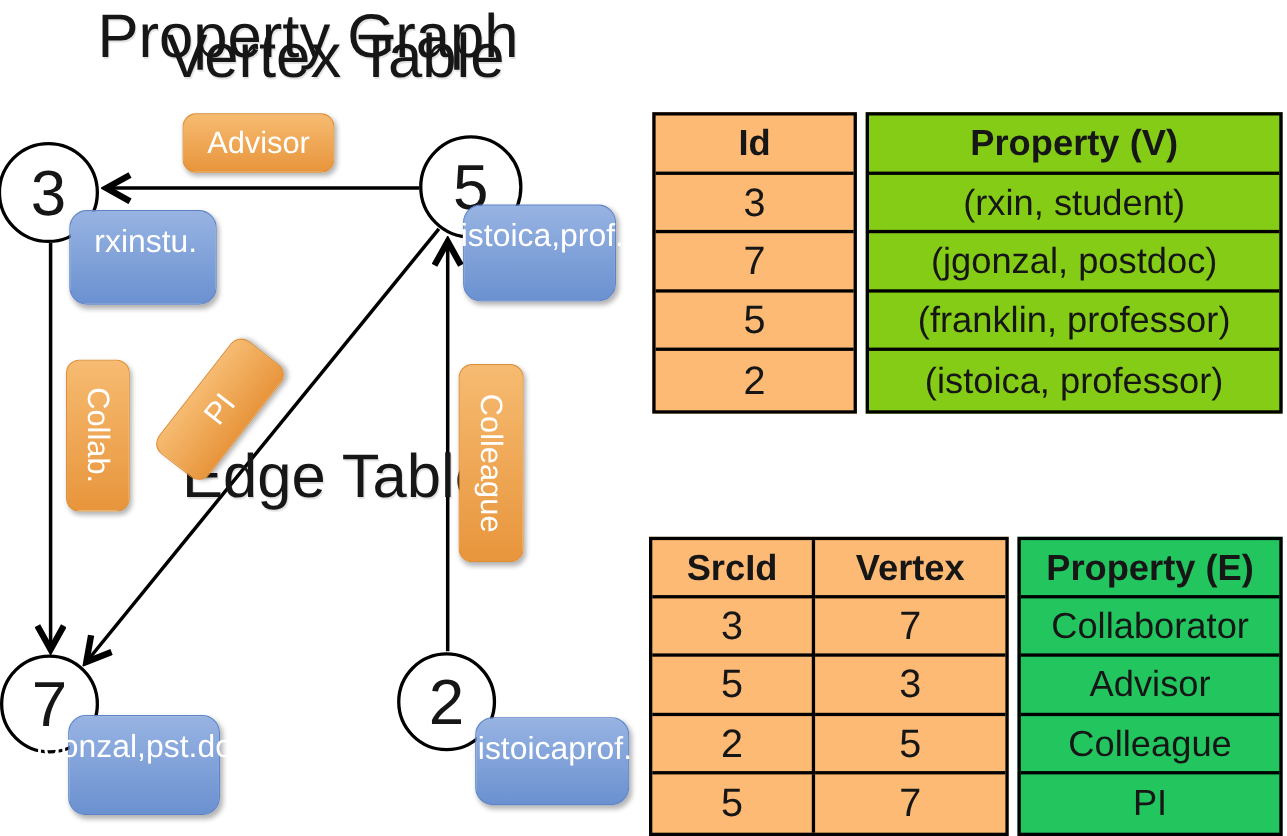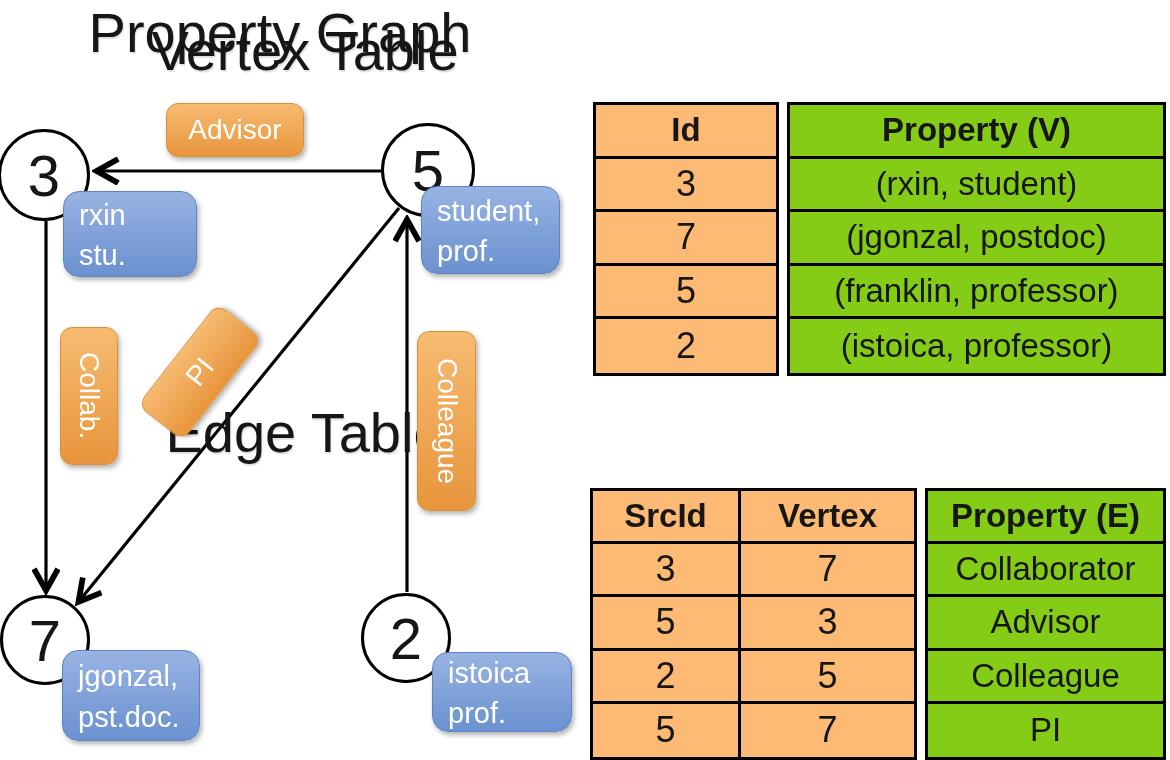--- a/index.html
+++ b/index.html
@@ -25,21 +25,21 @@
   }
   .n3{left:-2px;top:129px;width:92px;height:92px;}
   .n5{left:381px;top:123px;width:94px;height:94px;}
   .n7{left:0px;top:595px;width:90px;height:90px;}
   .n2{left:361px;top:593px;width:90px;height:90px;}
 
   .vprop{
     position:absolute;border-radius:16px;color:#fff;font-size:29px;line-height:1.38;
     background:linear-gradient(#97b3e2,#6b91d0);border:1.5px solid #5d83c6;
     box-shadow:2px 3px 5px rgba(0,0,0,0.3);box-sizing:border-box;
-    padding:8px 10px 6px 15px;display:flex;flex-direction:column;justify-content:center;
+    padding:8px 10px 6px 15px;display:flex;flex-direction:row;justify-content:center;
   }
   .b3{left:63px;top:191px;width:134px;height:86px;}
   .b5{left:421px;top:186px;width:139px;height:88px;}
   .b7{left:62px;top:650px;width:138px;height:91px;}
   .b2{left:432px;top:652px;width:140px;height:80px;}
 
   .elabel{
     position:absolute;border-radius:12px;color:#fff;font-size:28px;
     background:linear-gradient(#f6bb71,#e8953c);border:1.5px solid #dd8f35;
     box-shadow:2px 3px 5px rgba(0,0,0,0.3);box-sizing:border-box;
@@ -51,21 +51,21 @@
   .e-pi{left:135px;top:343px;width:130px;height:58px;transform:rotate(-52deg);}
 
   
   .ttable{
     position:absolute;box-sizing:border-box;border:3px solid #000;background:#fdba74;
     display:grid;grid-template-rows:repeat(5,1fr);
   }
   .vt-id{left:593px;top:102px;width:186px;height:274px;}
   .vt-prop{left:787px;top:102px;width:379px;height:274px;background:#84cc16;}
   .et-main{left:590px;top:488px;width:327px;height:272px;grid-template-columns:148px 1fr;}
-  .et-prop{left:925px;top:488px;width:241px;height:272px;background:#84cc16;}
+  .et-prop{left:925px;top:488px;width:241px;height:272px;background:#22c55e;}
 
   .tc{
     display:flex;align-items:center;justify-content:center;
     border-bottom:3px solid #000;font-size:33px;color:#161616;white-space:nowrap;
   }
   .tc.num{font-size:36px;}
   .tc.hdr{font-weight:bold;font-size:33px;}
   .tc.last{border-bottom:none;}
   .tc.colsep{border-right:3px solid #000;}
 </style>
@@ -101,21 +101,21 @@
     </div>
   <div class="node n2">
       <span>2</span>
     </div>
 
   <div class="vprop b3">
     <span>rxin</span>
     <span>stu.</span>
   </div>
   <div class="vprop b5">
-    <span>student,</span>
+    <span>istoica,</span>
     <span>prof.</span>
   </div>
   <div class="vprop b7">
     <span>jgonzal,</span>
     <span>pst.doc.</span>
   </div>
   <div class="vprop b2">
     <span>istoica</span>
     <span>prof.</span>
   </div>

